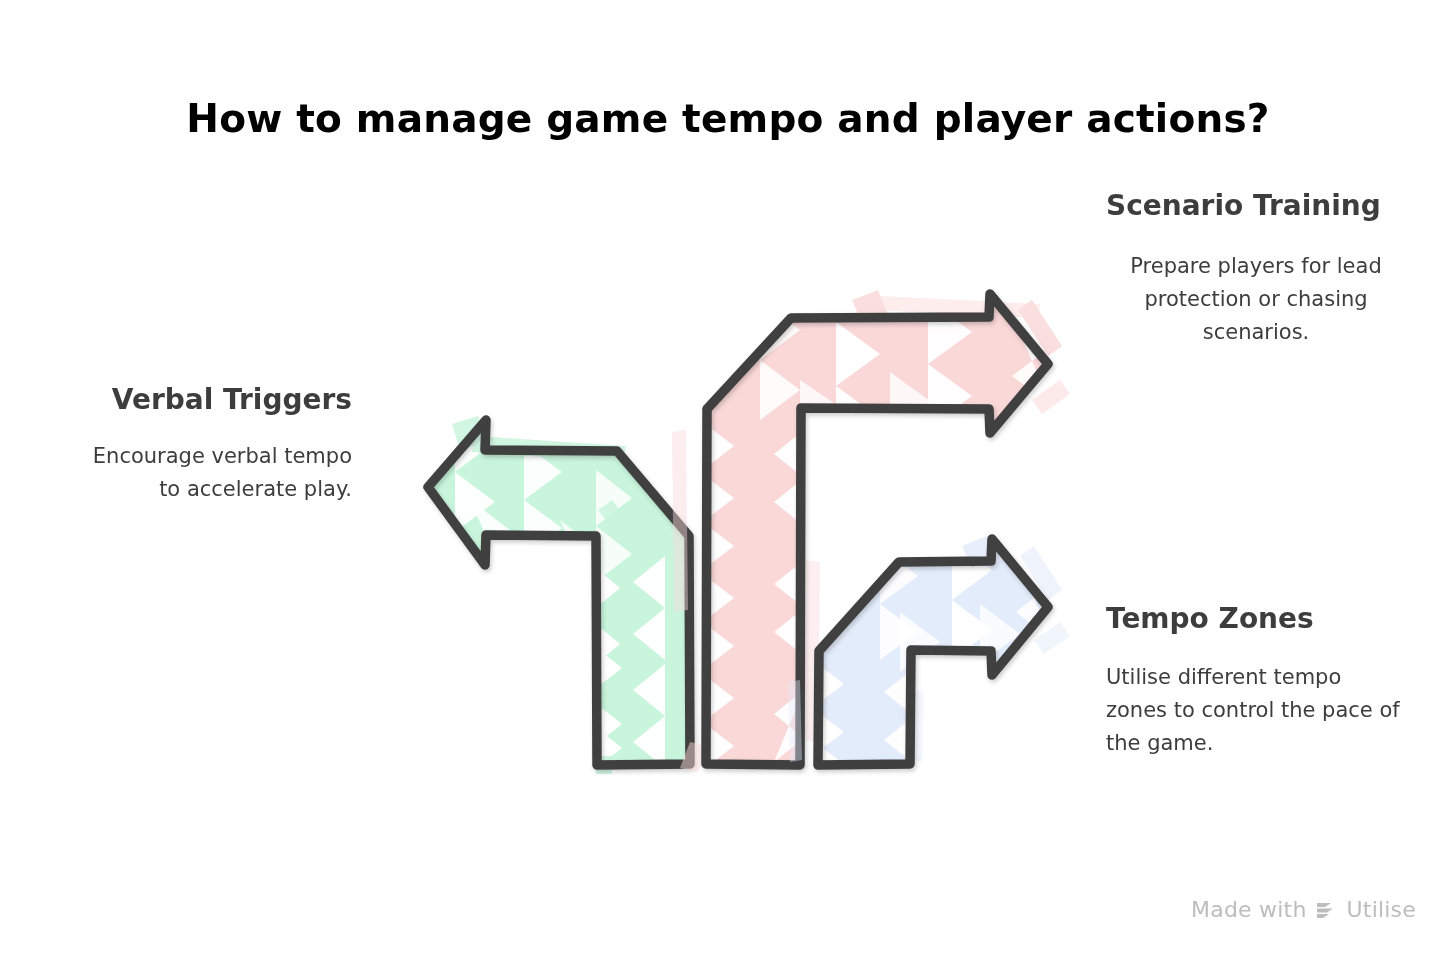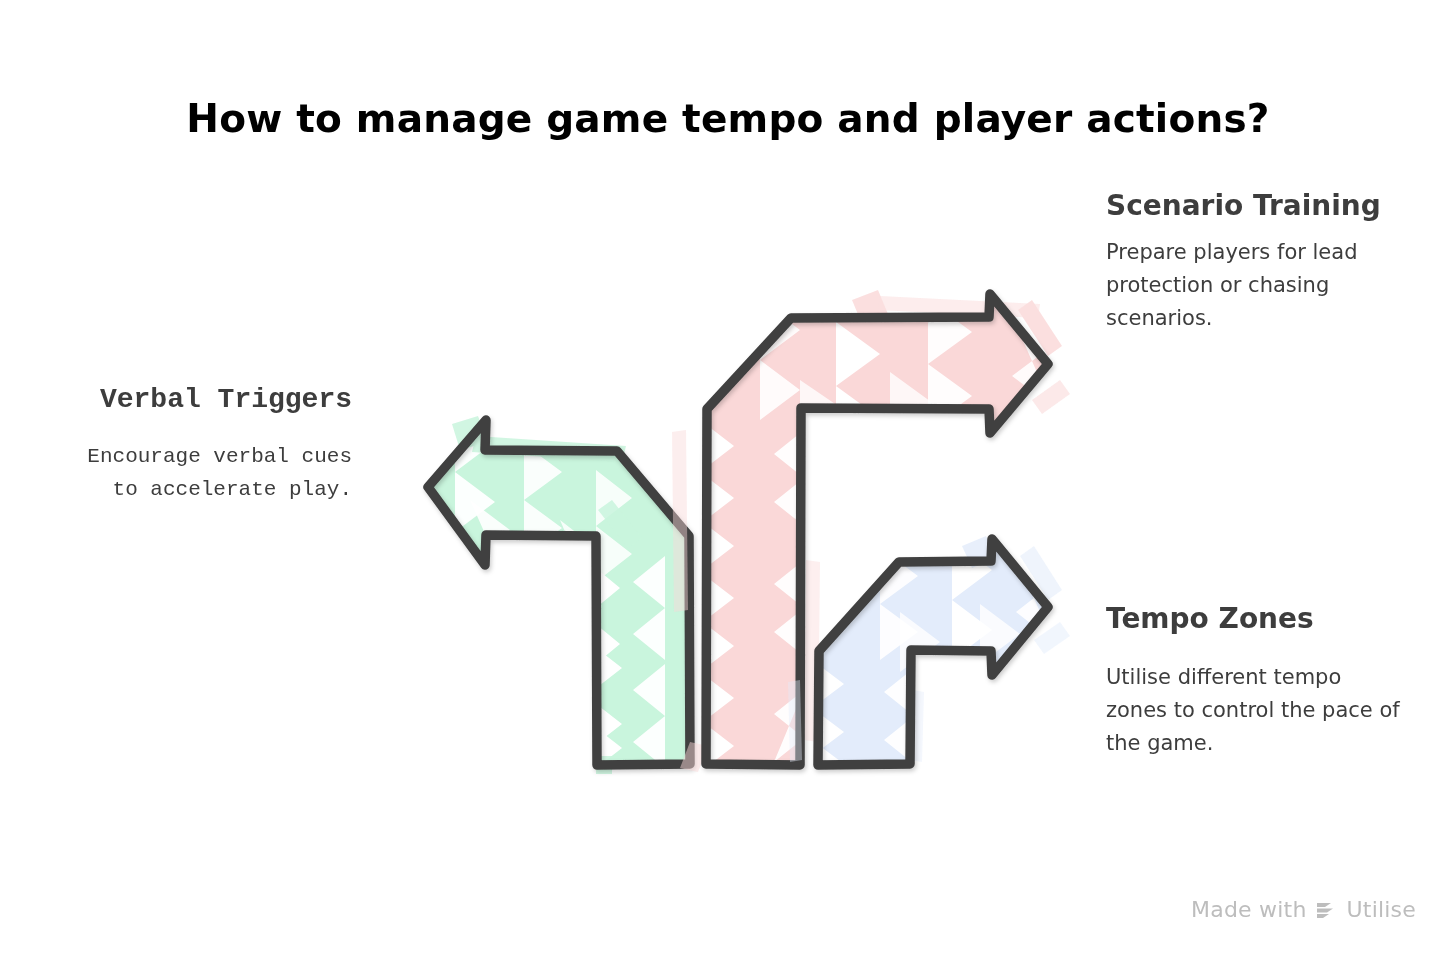--- a/index.html
+++ b/index.html
@@ -54,32 +54,31 @@
     color: #3d3d3d;
     margin: 0;
   }
 
   
   #callout-verbal {
     left: 80px;
     top: 382px;
     width: 272px;
     text-align: right;
-    font-family: Liberation Mono, monospace;
   }
   #callout-verbal .c-body { margin-top: 22px; }
 
   
   #callout-scenario {
     left: 1106px;
     top: 188px;
     width: 300px;
     text-align: left;
   }
-  #callout-scenario .c-body { margin-top: 12px; }
+  #callout-scenario .c-body { margin-top: 26px; text-align: center; }
 
   
   #callout-tempo {
     left: 1106px;
     top: 557px;
     width: 302px;
     text-align: left;
     margin-top: 44px;
   }
   #callout-tempo .c-body { margin-top: 24px; }
@@ -207,21 +206,21 @@
       <path d="M912 690 l12 2 l-2 70 l-12 -2 Z" opacity="0.5"></path>
     </g>
     <path d="M 818 765 L 819 651 L 899 562 L 991 561 L 992 539 L 1048 607 L 992 675 L 991 651 L 911 650 L 910 764 Z" fill="none" stroke="#3f3f3f" stroke-width="9.5" stroke-linejoin="round" stroke-linecap="round" filter="url(#sketch-shadow)"></path>
   </g>
 </svg>
 
 <div class="title">How to manage game tempo and player actions?</div>
 
 <div class="callout" id="callout-verbal">
   <div class="c-head">Verbal Triggers</div>
-  <div class="c-body">Encourage verbal cues to accelerate play.</div>
+  <div class="c-body">Encourage verbal tempo to accelerate play.</div>
 </div>
 
 <div class="callout" id="callout-scenario">
   <div class="c-head">Scenario Training</div>
   <div class="c-body">Prepare players for lead protection or chasing scenarios.</div>
 </div>
 
 <div class="callout" id="callout-tempo">
   <div class="c-head">Tempo Zones</div>
   <div class="c-body">Utilise different tempo zones to control the pace of the game.</div>

